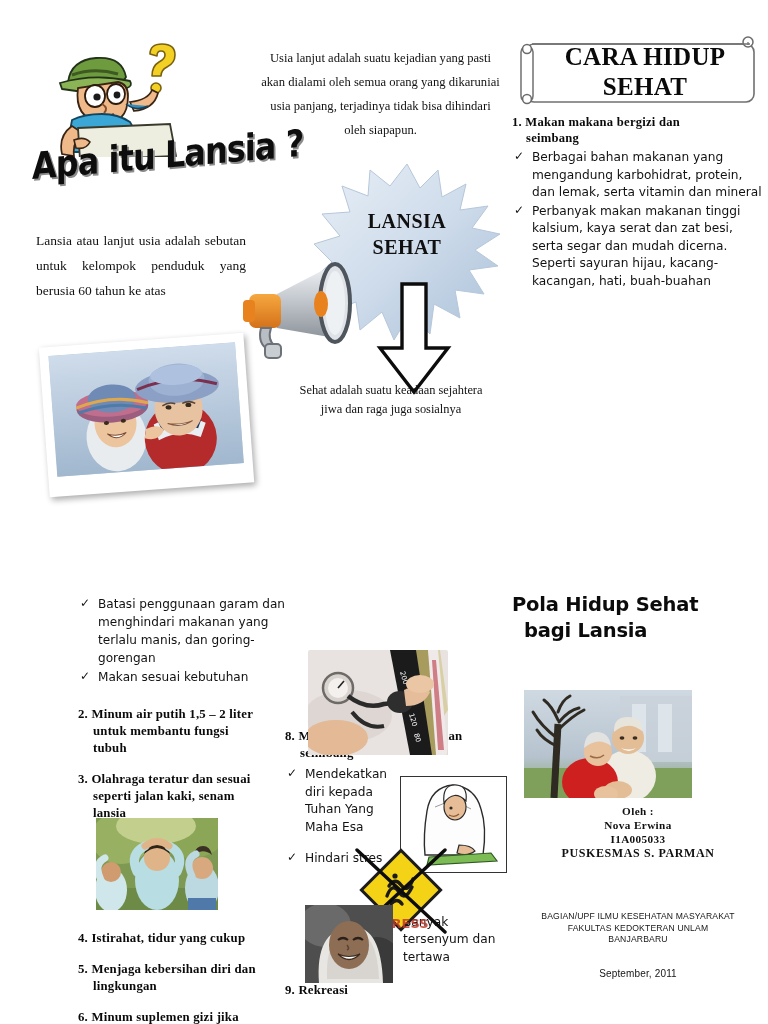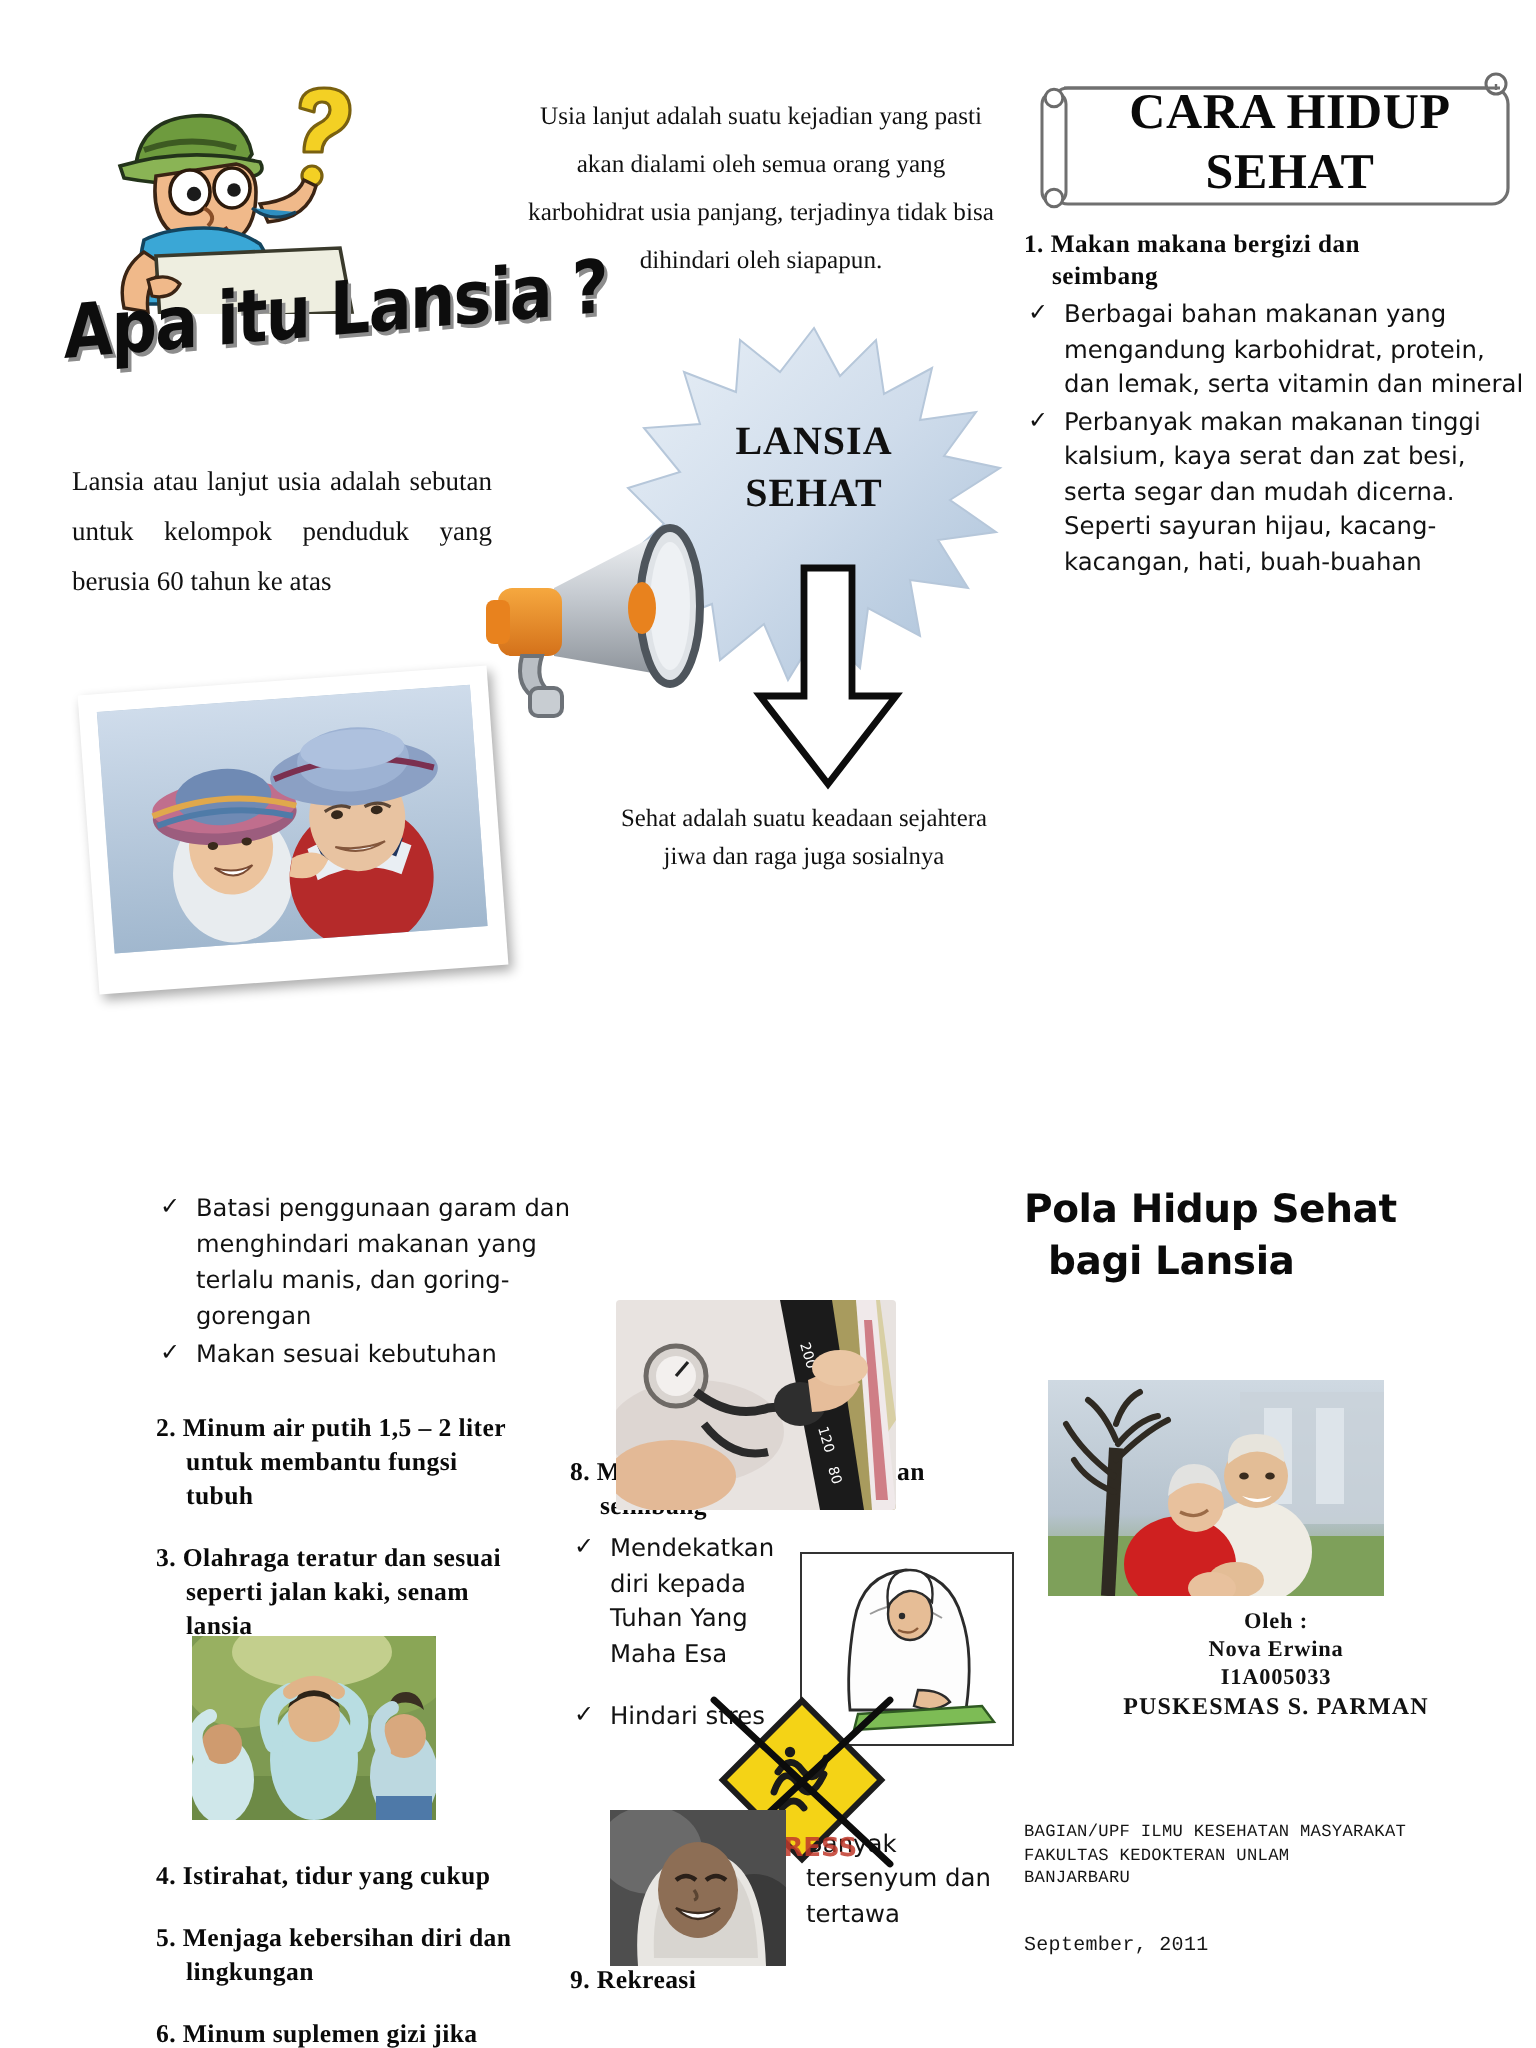--- a/index.html
+++ b/index.html
@@ -52,21 +52,21 @@
   #burst .label{
     position:absolute;left:0;right:0;top:46px;text-align:center;
     font-family:"Liberation Serif", serif;font-weight:bold;font-size:20px;
     line-height:26px;color:#101010;letter-spacing:.5px;
   }
 
   
   #downarrow{left:372px;top:282px;width:84px;height:114px;}
 
   
-  #sehat-def{left:296px;top:400px;width:190px;font-size:12.4px;line-height:19px;color:#111;text-align:center;margin-left:11px;}
+  #sehat-def{left:296px;top:381px;width:190px;font-size:12.4px;line-height:19px;color:#111;text-align:center;}
 
   
   #scroll{left:512px;top:36px;width:248px;height:74px;}
   #scroll .title{
     position:absolute;left:26px;right:8px;top:6px;text-align:center;
     font-family:"Liberation Serif", serif;font-weight:bold;
     font-size:25px;line-height:30px;color:#0a0a0a;letter-spacing:.3px;
   }
 
   
@@ -98,21 +98,21 @@
 
   
   #br{left:512px;top:592px;width:252px;}
   #br .heading{
     font-family:"DejaVu Sans", sans-serif;font-weight:bold;
     font-size:19.5px;line-height:26px;color:#0b0b0b;letter-spacing:-.2px;
   }
   #br-photo{left:524px;top:690px;width:168px;height:108px;overflow:hidden;}
   .credit{text-align:center;font-family:"Liberation Serif", serif;font-weight:bold;font-size:11.2px;line-height:14px;color:#111;letter-spacing:.4px;}
   .puskesmas{text-align:center;font-family:"Liberation Serif", serif;font-weight:bold;font-size:12px;letter-spacing:.6px;color:#111;}
-  .inst{text-align:left;font-family:Liberation Mono, monospace;font-size:8.6px;line-height:11.5px;color:#151515;letter-spacing:.15px;}
+  .inst{text-align:center;font-family:Liberation Sans, sans-serif;font-size:8.6px;line-height:11.5px;color:#151515;letter-spacing:.15px;}
   .inst .date{font-size:10px;margin-top:22px;}
 </style>
 </head>
 <body>
 
 <div class="page">
 
   <div class="abs" id="cartoon">
     <svg width="180" height="115" viewBox="0 0 180 115">
 
@@ -192,21 +192,21 @@
         <ellipse cx="136" cy="59" rx="3" ry="2.2" fill="#35281c"></ellipse>
         <path d="M110 58 q7 -4 13 -1" stroke="#5b4636" stroke-width="1.6" fill="none"></path>
         <path d="M130 57 q7 -3 13 1" stroke="#5b4636" stroke-width="1.6" fill="none"></path>
         <path d="M114 76 q13 6 25 -1 q-12 4 -25 1z" fill="#fff" stroke="#84573c" stroke-width="1"></path>
 
         <path d="M92 80 q12 -5 18 2 q-6 12 -20 7z" fill="#ecc49e"></path>
       </svg>
     </div>
   </div>
 
-  <div class="abs" id="intro">Usia lanjut adalah suatu kejadian yang pasti akan dialami oleh semua orang yang karbohidrat usia panjang, terjadinya tidak bisa dihindari oleh siapapun.</div>
+  <div class="abs" id="intro">Usia lanjut adalah suatu kejadian yang pasti akan dialami oleh semua orang yang dikaruniai usia panjang, terjadinya tidak bisa dihindari oleh siapapun.</div>
 
   <div class="abs" id="burst">
     <svg width="190" height="180" viewBox="0 0 190 180">
       <defs>
         <linearGradient id="bg1" x1="0" y1="0" x2="1" y2="1">
           <stop offset="0" stop-color="#e9f0f7"></stop>
           <stop offset="0.5" stop-color="#cfdceb"></stop>
           <stop offset="1" stop-color="#a9c0d8"></stop>
         </linearGradient>
       </defs>

